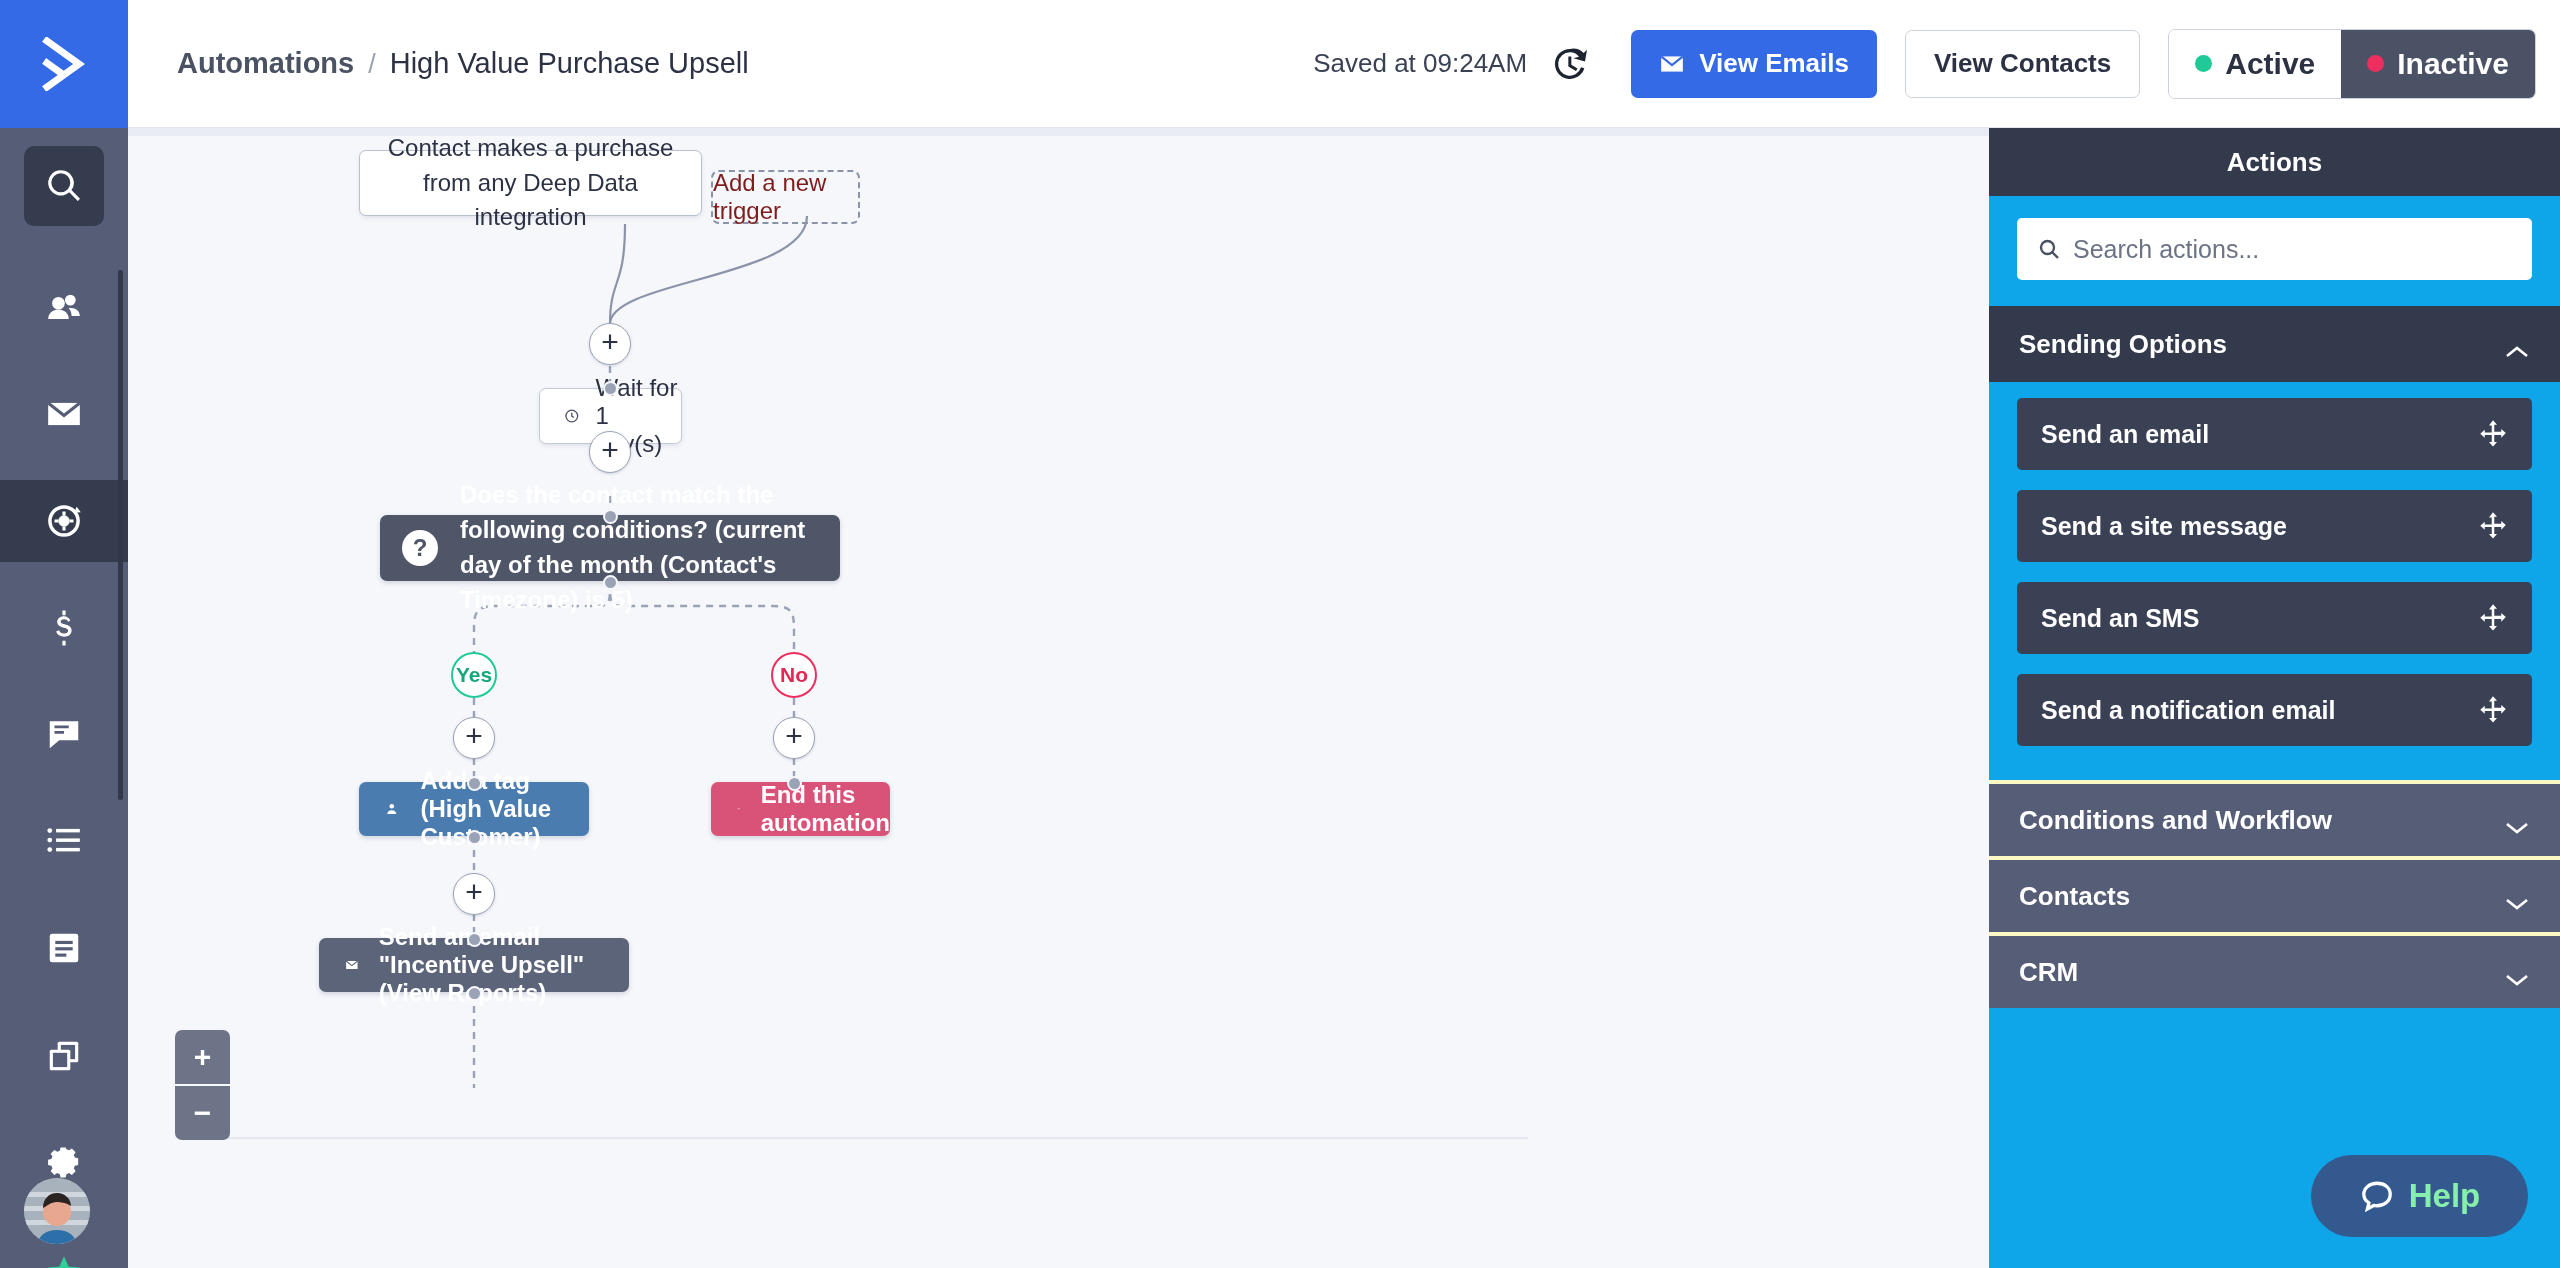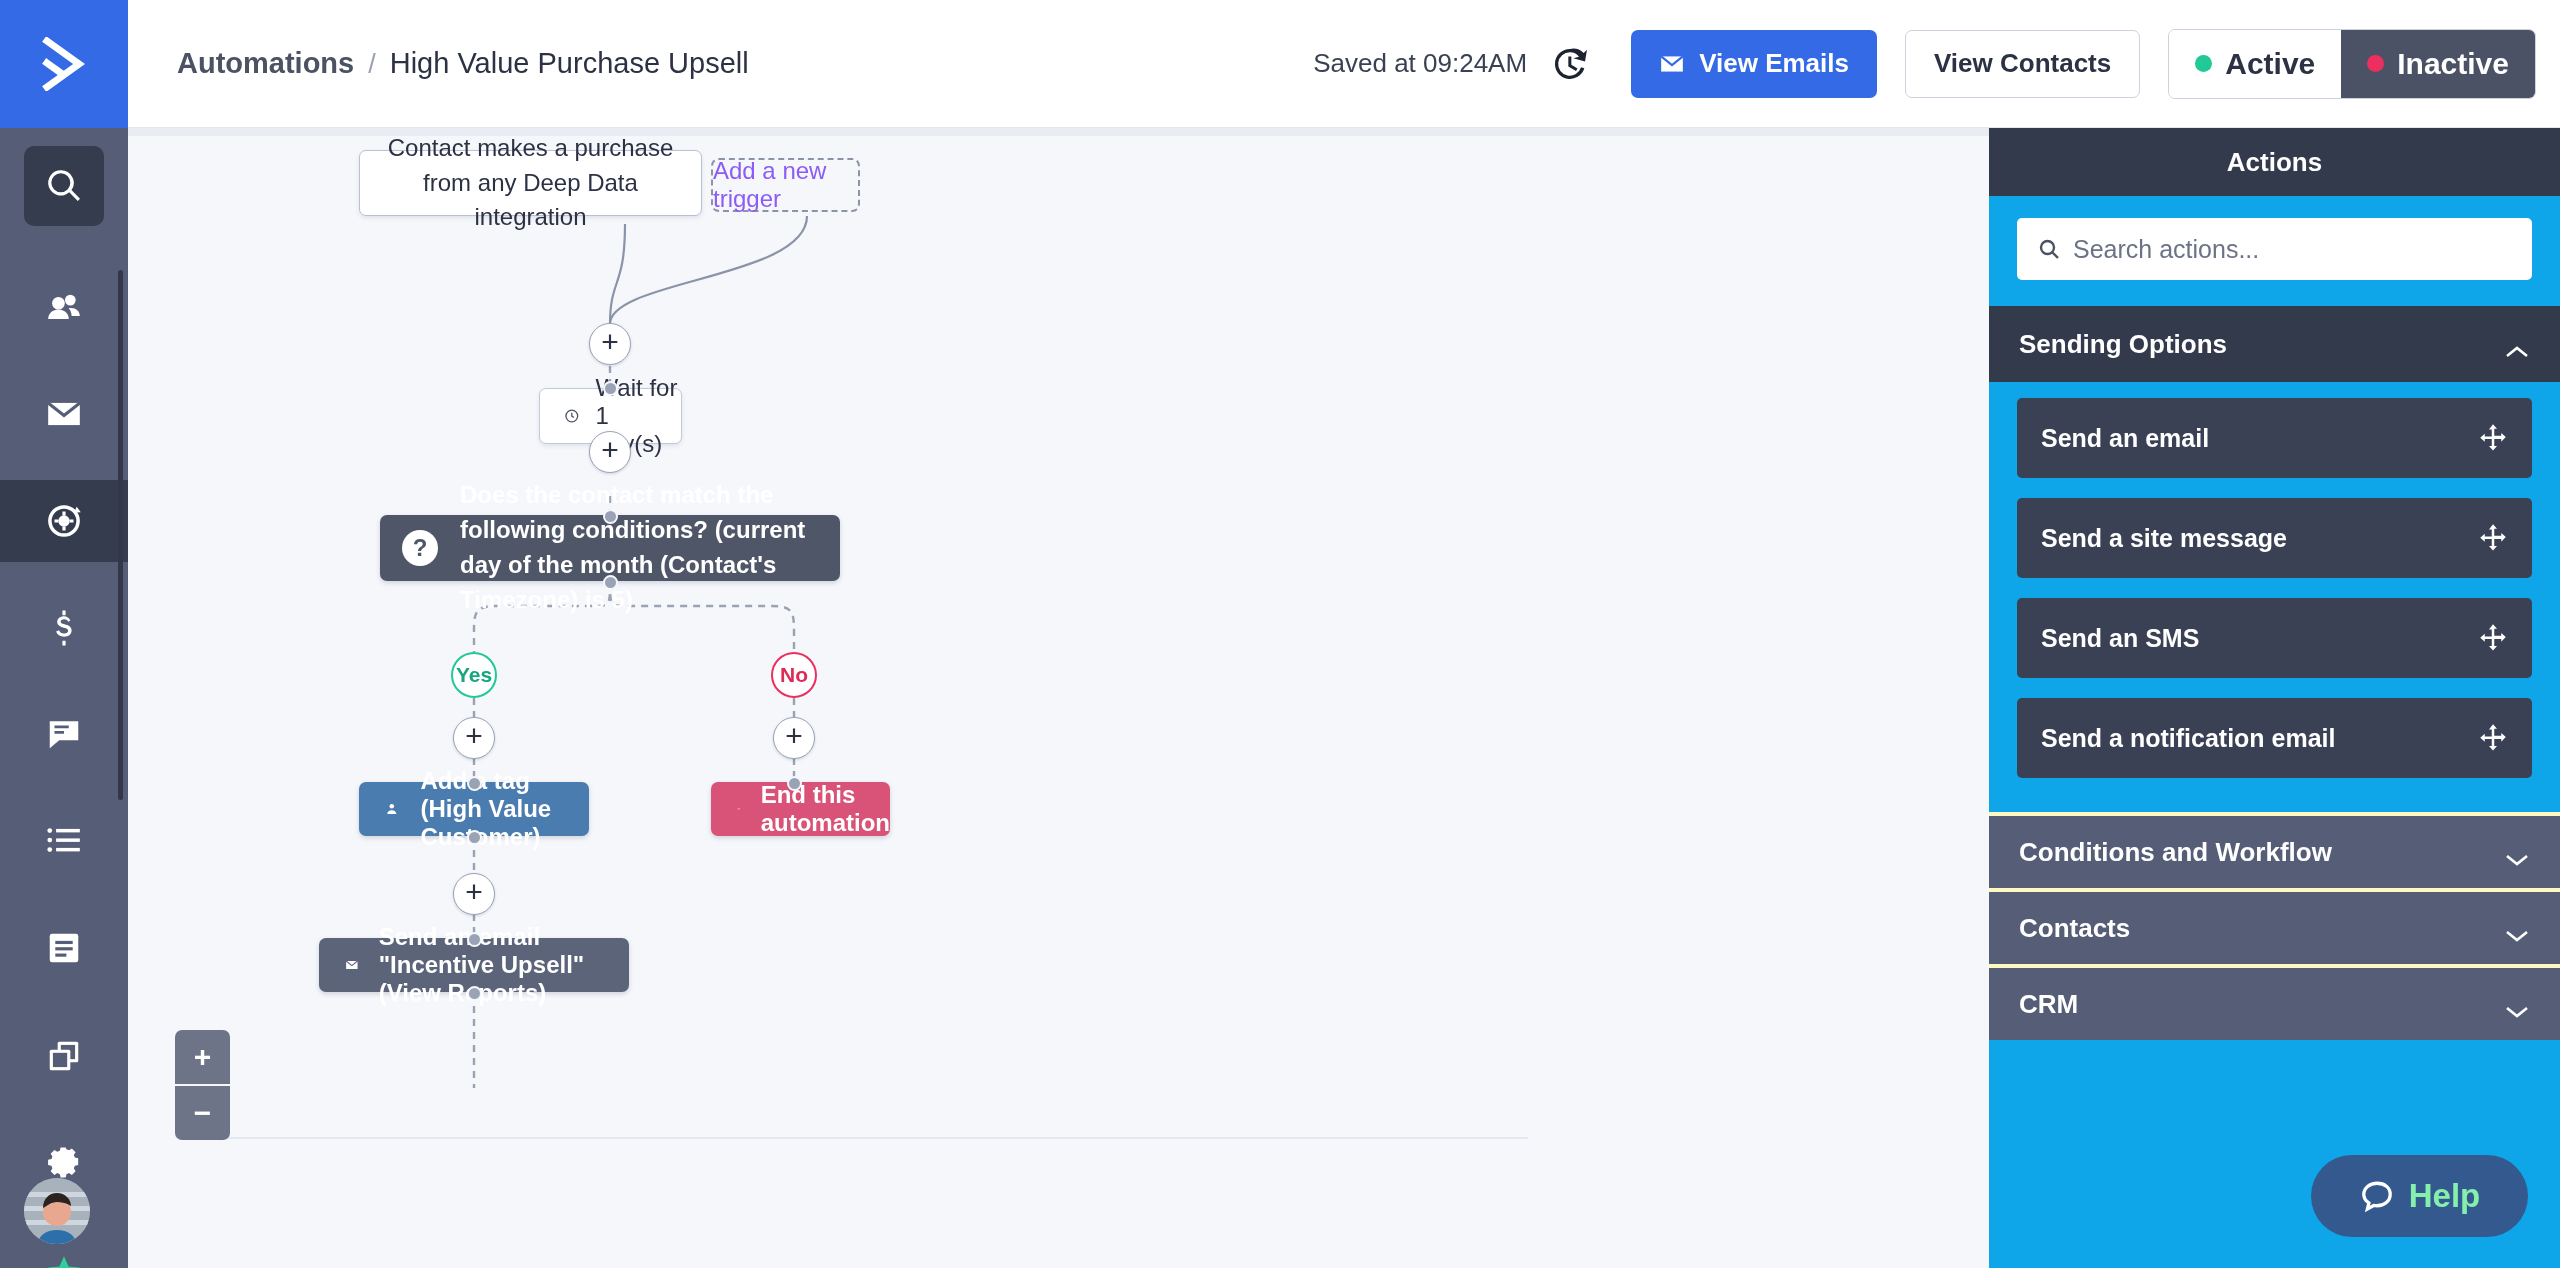--- a/index.html
+++ b/index.html
@@ -90,21 +90,21 @@
   .canvas svg.edges { position: absolute; left: 0; top: 0; width: 1861px; height: 1140px; }
 
   .node { position: absolute; border-radius: 7px; display: flex; align-items: center; }
   .node-trigger {
     background: #fff; border: 1px solid #b9c0d0; box-shadow: 0 2px 4px rgba(40,50,80,.10);
     justify-content: center; text-align: center;
     font-size: 24px; color: #2c3244; line-height: 1.45; padding: 10px 24px;
   }
   .node-dashed {
     background: transparent; border: 2px dashed #8a93a8; border-radius: 8px;
-    justify-content: center; font-size: 24px; color: #8b5cf6;
+    justify-content: center; font-size: 24px; color: #7f1d1d; margin-top: 12px;
   }
   .node-wait {
     background: #fff; border: 1px solid #c3c9d6; box-shadow: 0 2px 4px rgba(40,50,80,.10);
     font-size: 24px; color: #2c3244; padding-left: 24px;
   }
   .node-wait svg { width: 32px; height: 32px; margin-right: 16px; fill: none; stroke: #4a5263; stroke-width: 2; }
   .node-cond {
     background: #4f5668; color: #fff; font-size: 24px; font-weight: bold;
     line-height: 1.45; padding: 0 26px 0 22px; box-shadow: 0 2px 5px rgba(40,50,80,.18);
   }
@@ -185,21 +185,21 @@
     height: 76px; display: flex; align-items: center; justify-content: space-between;
     padding: 0 30px; color: #fff; font-size: 26px; font-weight: bold;
   }
   .sec-head.dark { background: #333a4c; }
   .sec-head.light { background: #565d77; border-top: 4px solid #fef9c3; }
   .chev { width: 26px; height: 16px; }
   .chev svg { width: 26px; height: 16px; fill: none; stroke: #fff; stroke-width: 2.6; }
 
   .sec-body { padding: 16px 28px 14px 28px; }
   .act-item {
-    height: 80px; background: #3a4154; border-radius: 5px; color: #fff;
+    height: 72px; background: #3a4154; border-radius: 5px; color: #fff;
     display: flex; align-items: center; justify-content: space-between;
     padding: 0 24px 0 24px; margin-bottom: 20px;
     font-size: 25px; font-weight: bold;
   }
   .act-item .drag { width: 30px; height: 30px; }
   .act-item .drag svg { width: 30px; height: 30px; fill: #fff; }
 
   .help-btn {
     position: absolute; left: 2311px; top: 1155px; width: 217px; height: 82px;
     background: #34598f; border-radius: 41px; color: #86efac;

